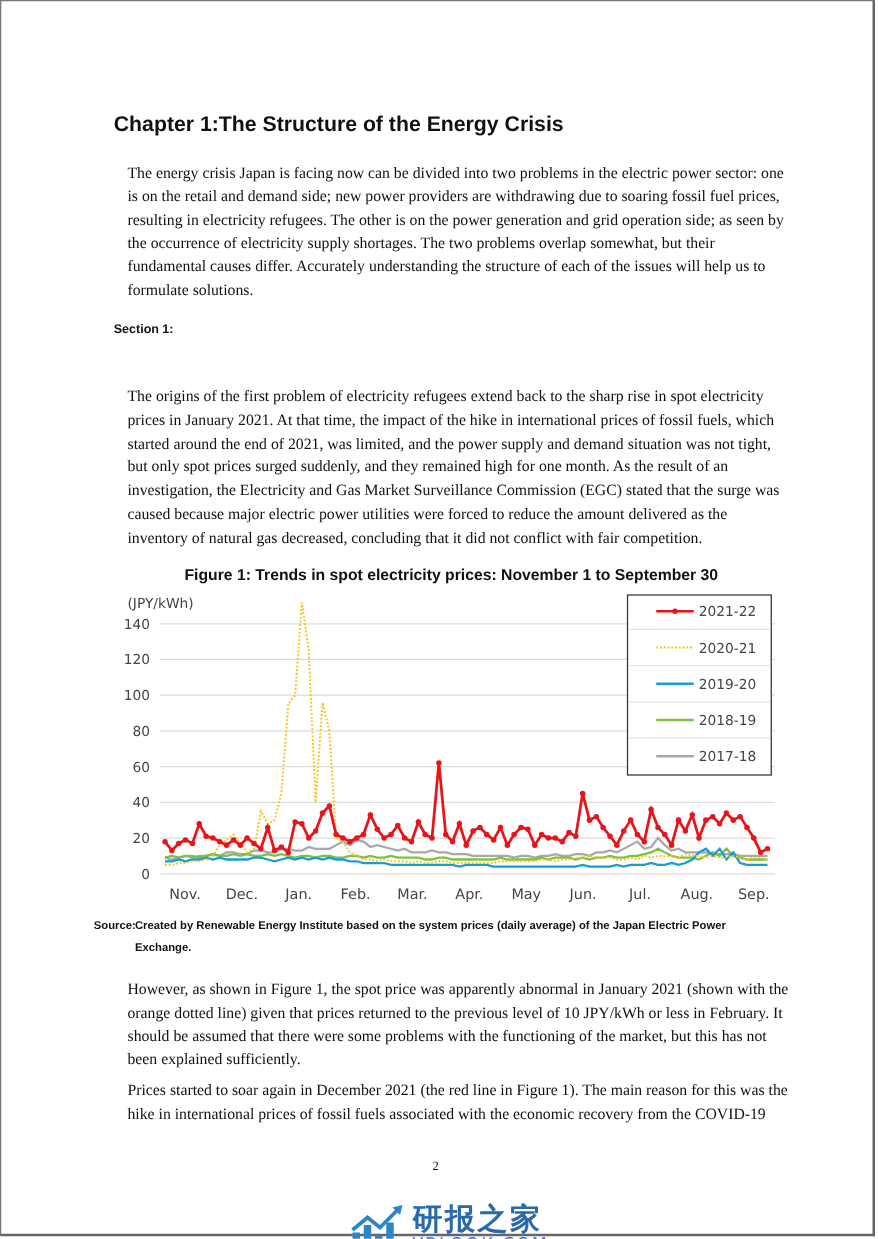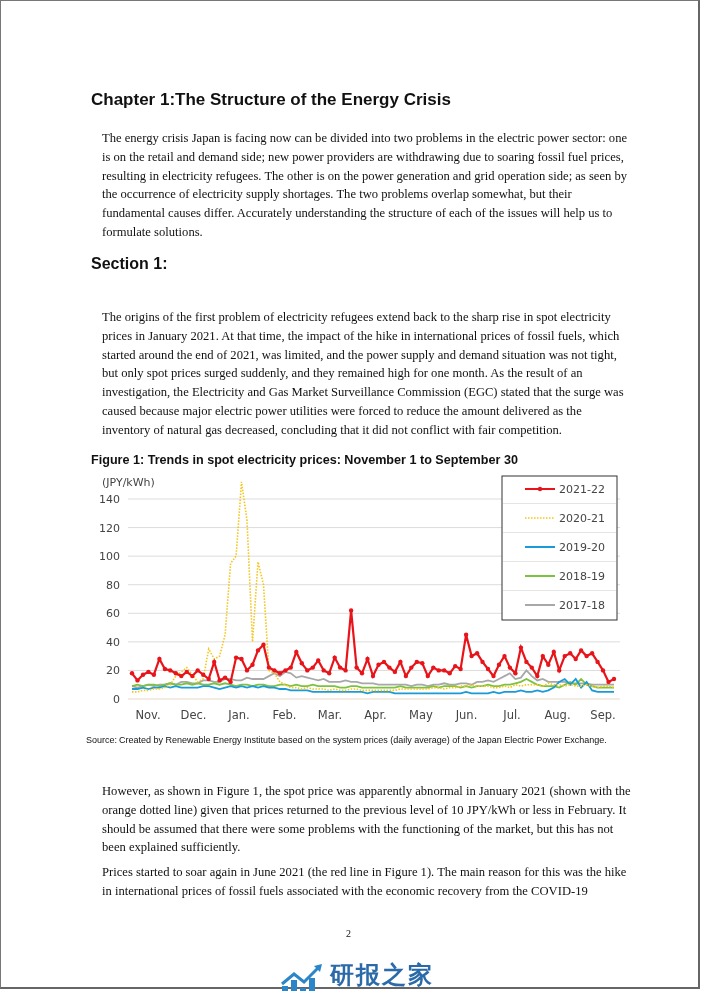--- a/index.html
+++ b/index.html
@@ -18,33 +18,34 @@
       font-family: "Liberation Sans", sans-serif; font-weight: bold; font-size: 17px;
       letter-spacing: 0px;
       text-align: right;
     }
     .para {
       position: absolute; left: 91px; width: 530px;
       font-size: 12.6px; line-height: 18.8px; margin: 11px;
     }
     .section-title {
       position: absolute; left: 91px; top: 254px; width: 530px;
-      font-family: "Liberation Sans", sans-serif; font-weight: bold; font-size: 16px;
+      font-family: "Liberation Sans", sans-serif; font-weight: bold; font-size: 10px;
       line-height: 19px; display: flex;
     }
     .section-title .num { width: 84px; flex: none; }
     .figure-title {
-      position: absolute; left: 91px; top: 453px; width: 540px; 
+      position: absolute; left: 91px; top: 453px; width: 540px; text-align: center;
       font-family: "Liberation Sans", sans-serif; font-weight: bold; font-size: 12.6px;
     }
     .chart-wrap { position: absolute; left: 0; top: 0; }
     .source {
-      position: absolute; left: 86px; top: 731px; width: 530px;
+      position: absolute; left: 75px; top: 731px; width: 530px;
       font-family: "Liberation Sans", sans-serif; font-size: 9px; line-height: 18px;
       display: flex;
+      font-weight: bold;
     }
     .source .label { flex: none; width: 33px; }
     .footer-pagenum {
       position: absolute; left: 346px; top: 928px; font-size: 10px;
     }
     .logo {
       position: absolute; left: 280px; top: 938px; display: flex; align-items: flex-end; margin-top: 24px;
     }
     .logo-text { margin-left: 6px; }
     .logo-cn {
@@ -245,21 +246,21 @@
     </g>
 </svg>
 
 <div class="source">
   <span class="label">Source:</span>
   <span>Created by Renewable Energy Institute based on the system prices (daily average) of the Japan Electric Power Exchange.</span>
 </div>
 
 <p class="para" style="top:771px">However, as shown in Figure 1, the spot price was apparently abnormal in January 2021 (shown with the orange dotted line) given that prices returned to the previous level of 10 JPY/kWh or less in February. It should be assumed that there were some problems with the functioning of the market, but this has not been explained sufficiently.</p>
 
-<p class="para" style="top:852px">Prices started to soar again in June 2021 (the red line in Figure 1). The main reason for this was the hike in international prices of fossil fuels associated with the economic recovery from the COVID-19</p>
+<p class="para" style="top:852px">Prices started to soar again in December 2021 (the red line in Figure 1). The main reason for this was the hike in international prices of fossil fuels associated with the economic recovery from the COVID-19</p>
 
 <div class="footer-pagenum">2</div>
 
 <div class="logo">
   <svg width="44" height="40" viewBox="0 0 44 40">
     <rect x="2" y="22" width="6" height="16" fill="#2a86c8"></rect>
     <rect x="11" y="16" width="6" height="22" fill="#2a86c8"></rect>
     <rect x="20" y="24" width="6" height="14" fill="#2a86c8"></rect>
     <rect x="29" y="14" width="6" height="24" fill="#2a86c8"></rect>
     <polyline points="2,20 14,10 24,18 38,4" fill="none" stroke="#2a86c8" stroke-width="3"></polyline>

